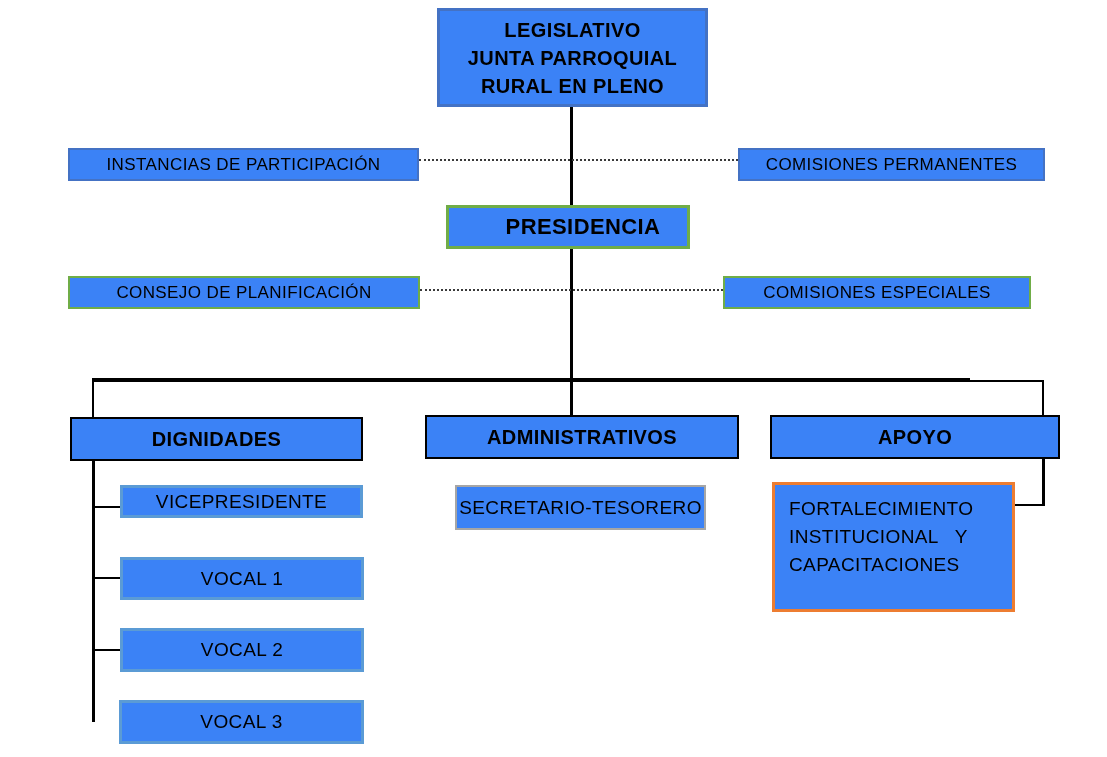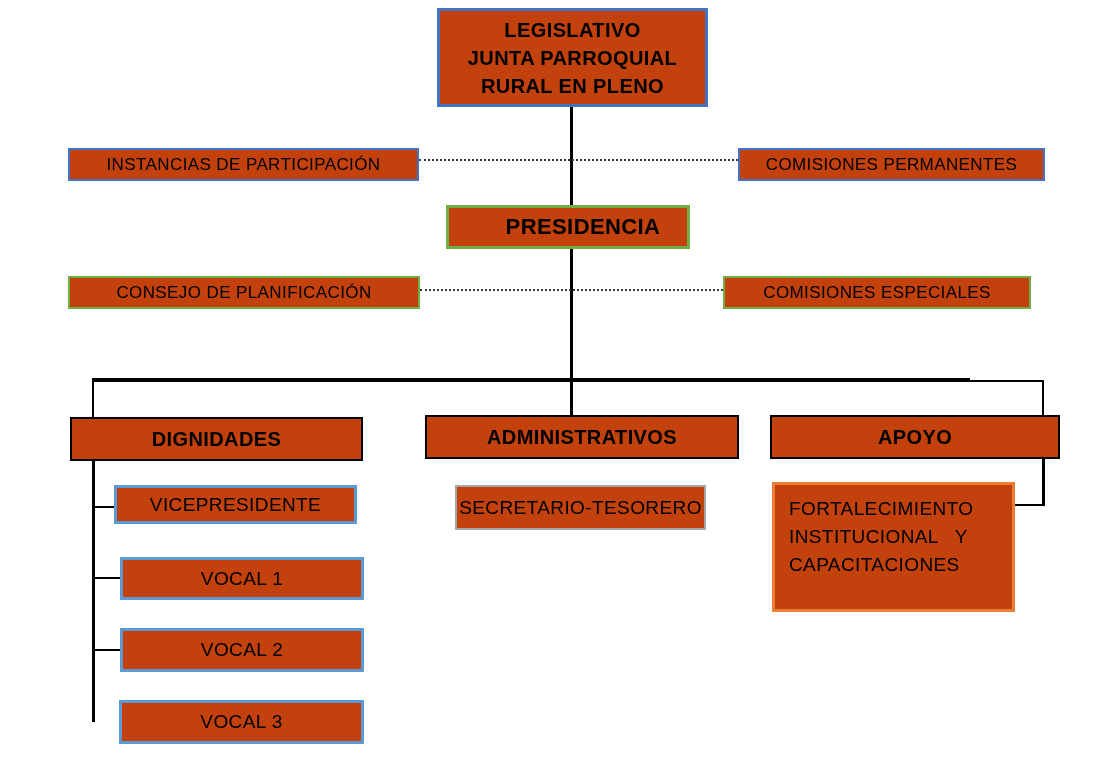--- a/index.html
+++ b/index.html
@@ -24,21 +24,21 @@
   .dotted {
     position: absolute;
     height: 0;
     border-top: 2px dotted #3a3a3a;
     background: none;
     z-index: 1;
   }
   
   .box {
     position: absolute;
-    background: #c2410c;
+    background: #3b82f6;
     display: flex;
     align-items: center;
     justify-content: center;
     text-align: center;
     color: #000000;
     z-index: 2;
     box-sizing: border-box;
     letter-spacing: 0.4px;
     white-space: pre-wrap;
   }
@@ -107,21 +107,21 @@
   <div class="box green-thin fs-side" style="left:68px; top:276px; width:352px; height:33px;">CONSEJO DE PLANIFICACIÓN</div>
 
   <div class="box green-thin fs-side" style="left:723px; top:276px; width:308px; height:33px;">COMISIONES ESPECIALES</div>
 
   <div class="box black bold fs-branch" style="left:70px; top:417px; width:293px; height:44px;">DIGNIDADES</div>
 
   <div class="box black bold fs-branch" style="left:425px; top:415px; width:314px; height:44px;">ADMINISTRATIVOS</div>
 
   <div class="box black bold fs-branch" style="left:770px; top:415px; width:290px; height:44px;">APOYO</div>
 
-  <div class="box lightblue fs-child" style="left:114px; top:485px; width:243px; height:39px;">VICEPRESIDENTE</div>
+  <div class="box lightblue fs-child" style="left:120px; top:485px; width:243px; height:33px;">VICEPRESIDENTE</div>
 
   <div class="box lightblue fs-child" style="left:120px; top:557px; width:244px; height:43px;">VOCAL 1</div>
 
   <div class="box lightblue fs-child" style="left:120px; top:628px; width:244px; height:44px;">VOCAL 2</div>
 
   <div class="box lightblue fs-child" style="left:119px; top:700px; width:245px; height:44px;">VOCAL 3</div>
 
   <div class="box gray fs-child" style="left:447px; top:485px; width:251px; height:45px;margin-left:8px;">SECRETARIO-TESORERO</div>
 
   <div class="box orange fs-fort left-align" style="left:772px; top:482px; width:243px; height:130px;">FORTALECIMIENTO

